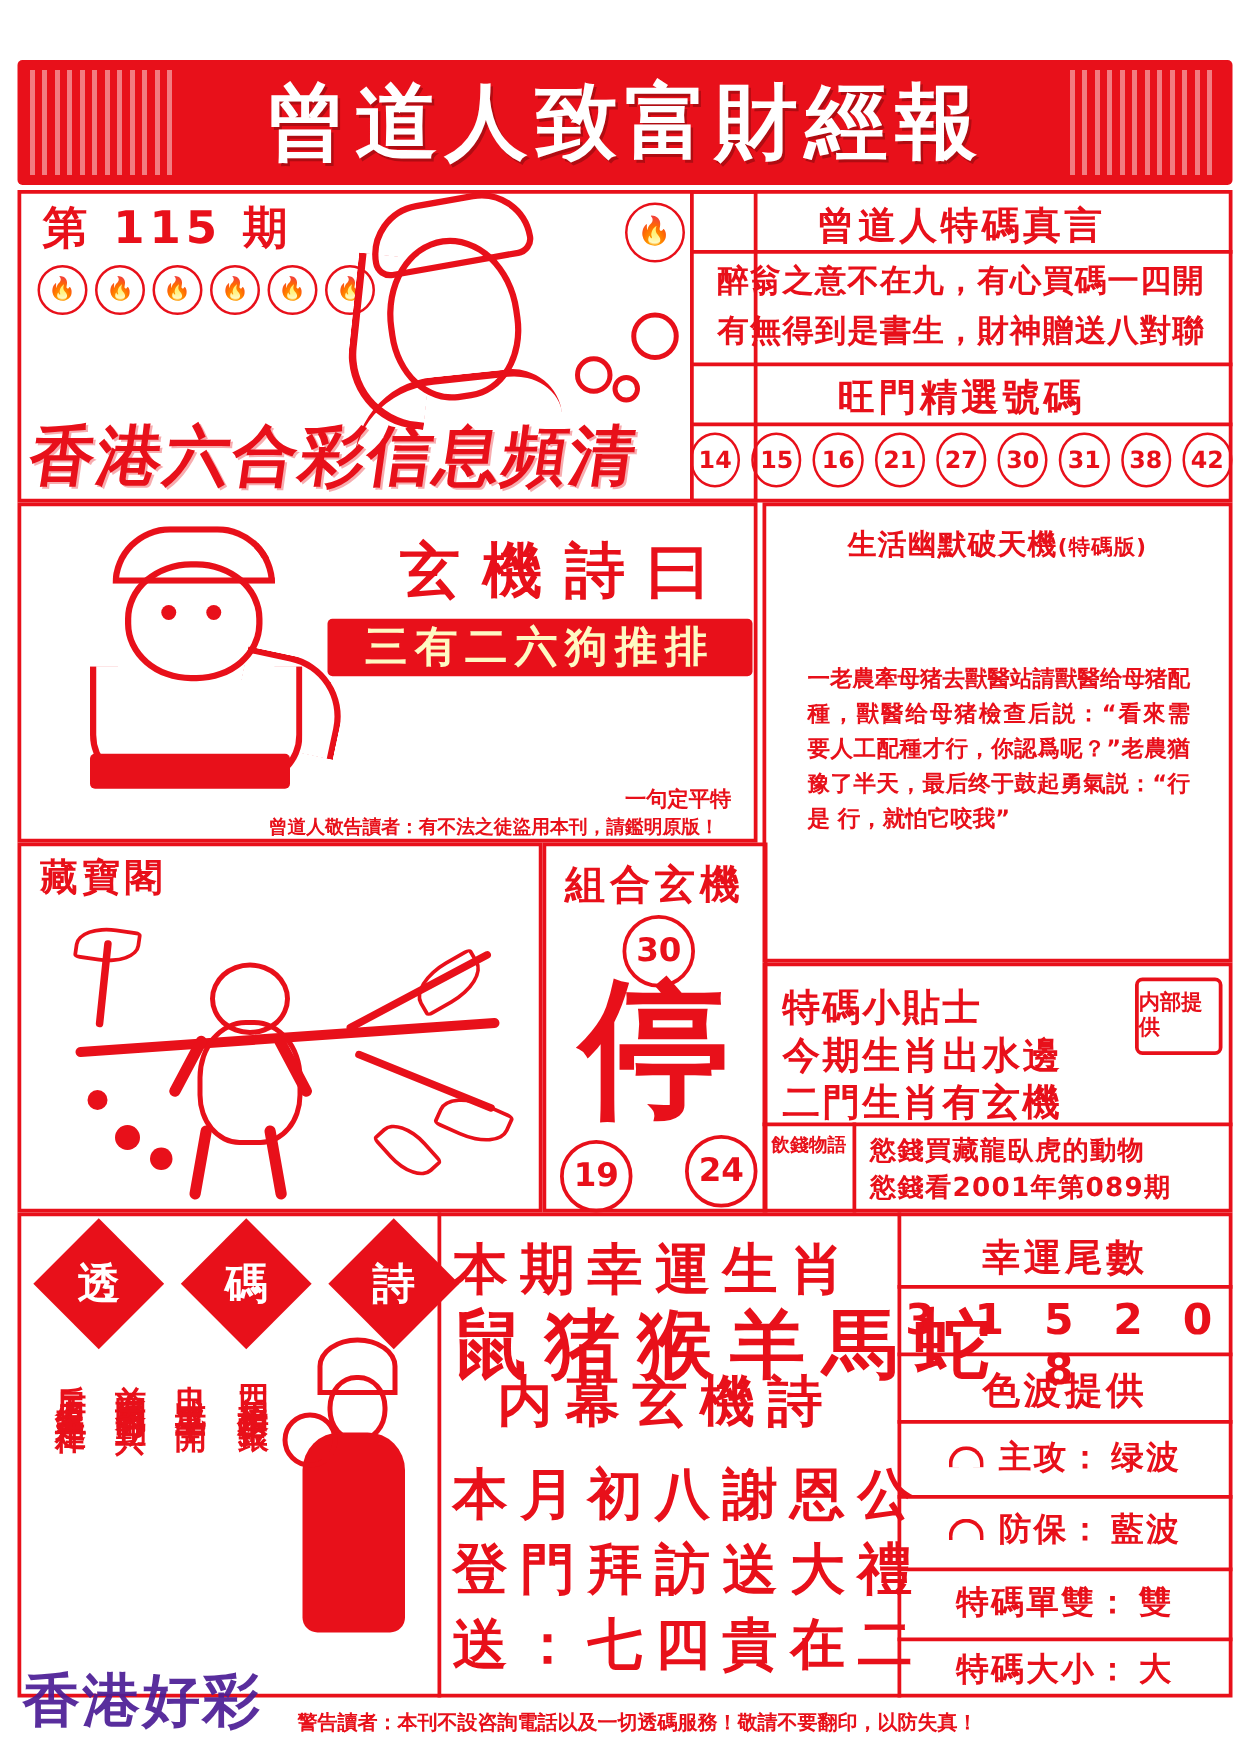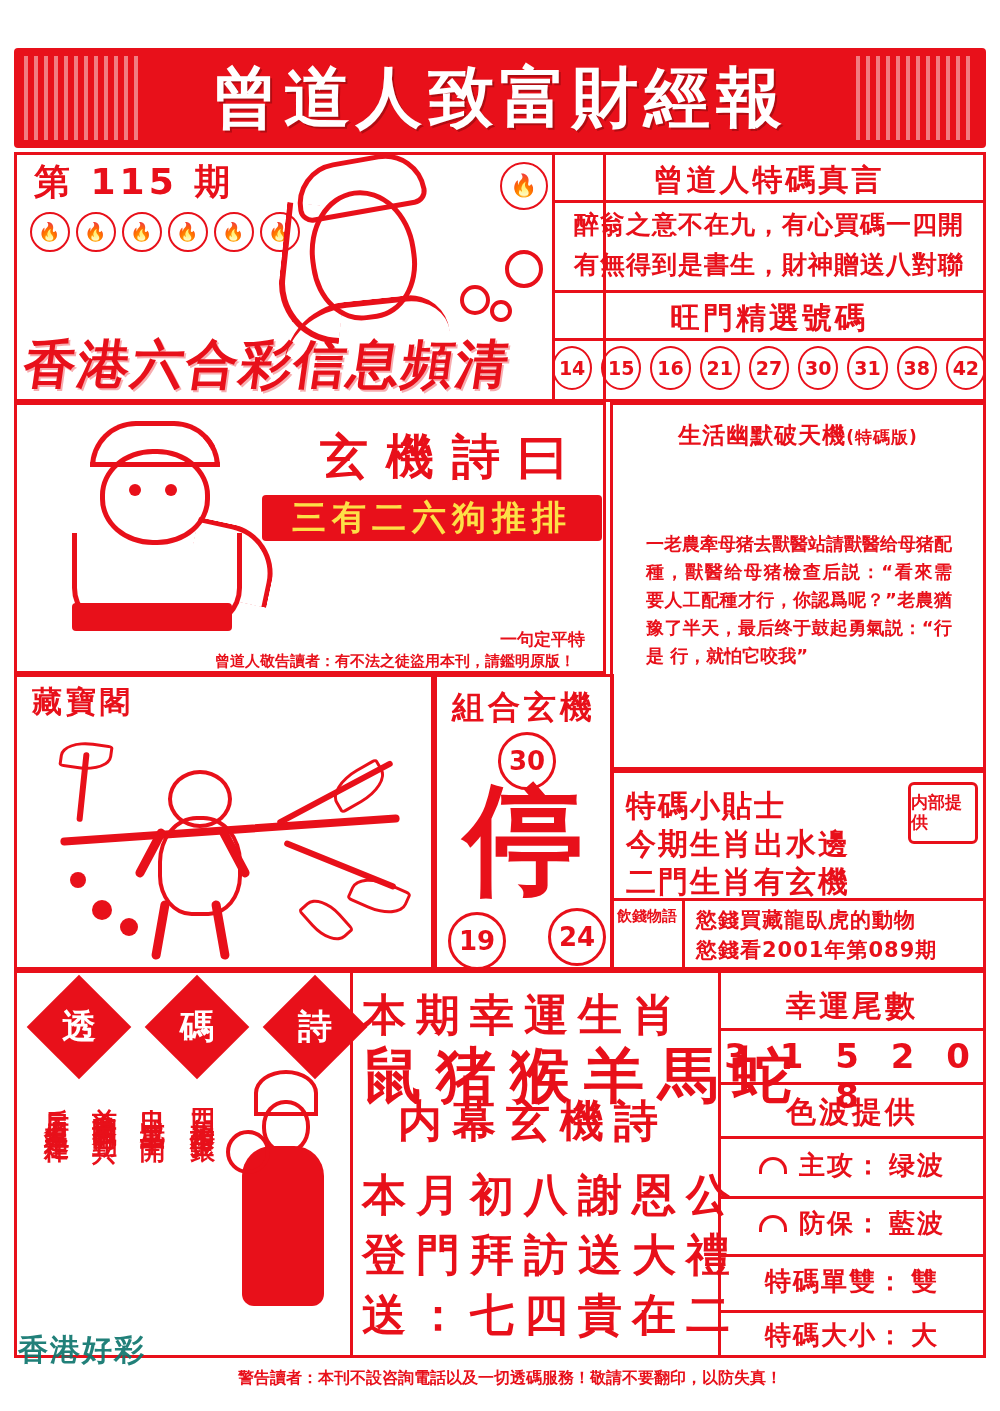--- a/index.html
+++ b/index.html
@@ -106,21 +106,21 @@
     display:flex;align-items:center;justify-content:center;
     font-size:19px;font-weight:bold;
   }
   
   .poem-title{
     position:absolute;left:320px;top:425px;
     font-size:48px;font-weight:bold;letter-spacing:18px;
   }
   .poem-line{
     position:absolute;left:262px;top:495px;width:340px;height:46px;
-    background:#e8101a;color:#fde047;border-radius:4px;
+    background:#e8101a;color:#fef9c3;border-radius:4px;
     display:flex;align-items:center;justify-content:center;
     font-size:34px;font-weight:bold;letter-spacing:6px;
     white-space:nowrap;
   }
   .poem-note{
     position:absolute;right:20px;top:630px;font-size:17px;font-weight:bold;
   }
   .warn{
     position:absolute;left:215px;top:652px;font-size:15px;font-weight:bold;
     white-space:nowrap;
@@ -197,22 +197,22 @@
     border:3px solid #e8101a;border-bottom:none;border-radius:22px 22px 0 0;
     margin-right:6px;
   }
   
   .footer-note{
     position:absolute;left:150px;top:1368px;width:720px;
     font-size:16px;font-weight:bold;text-align:center;white-space:nowrap;
   }
   .wm{
     position:absolute;left:18px;top:1330px;
-    font-size:30px;font-weight:bold;letter-spacing:2px;
-    color:#0f766e;opacity:.92;white-space:nowrap;
+    font-size:46px;font-weight:bold;letter-spacing:2px;
+    color:#4c1d95;opacity:.92;white-space:nowrap;
   }
   .wm2{
     position:absolute;left:330px;top:1322px;
     font-size:54px;font-weight:bold;letter-spacing:2px;
     color:#e8101a;opacity:.92;white-space:nowrap;
   }
   
   .branch{position:absolute;background:#e8101a;border-radius:4px;}
   .leaf{position:absolute;border:3px solid #e8101a;border-radius:60% 10% 60% 10%;}
   .berry{position:absolute;background:#e8101a;border-radius:50%;}

